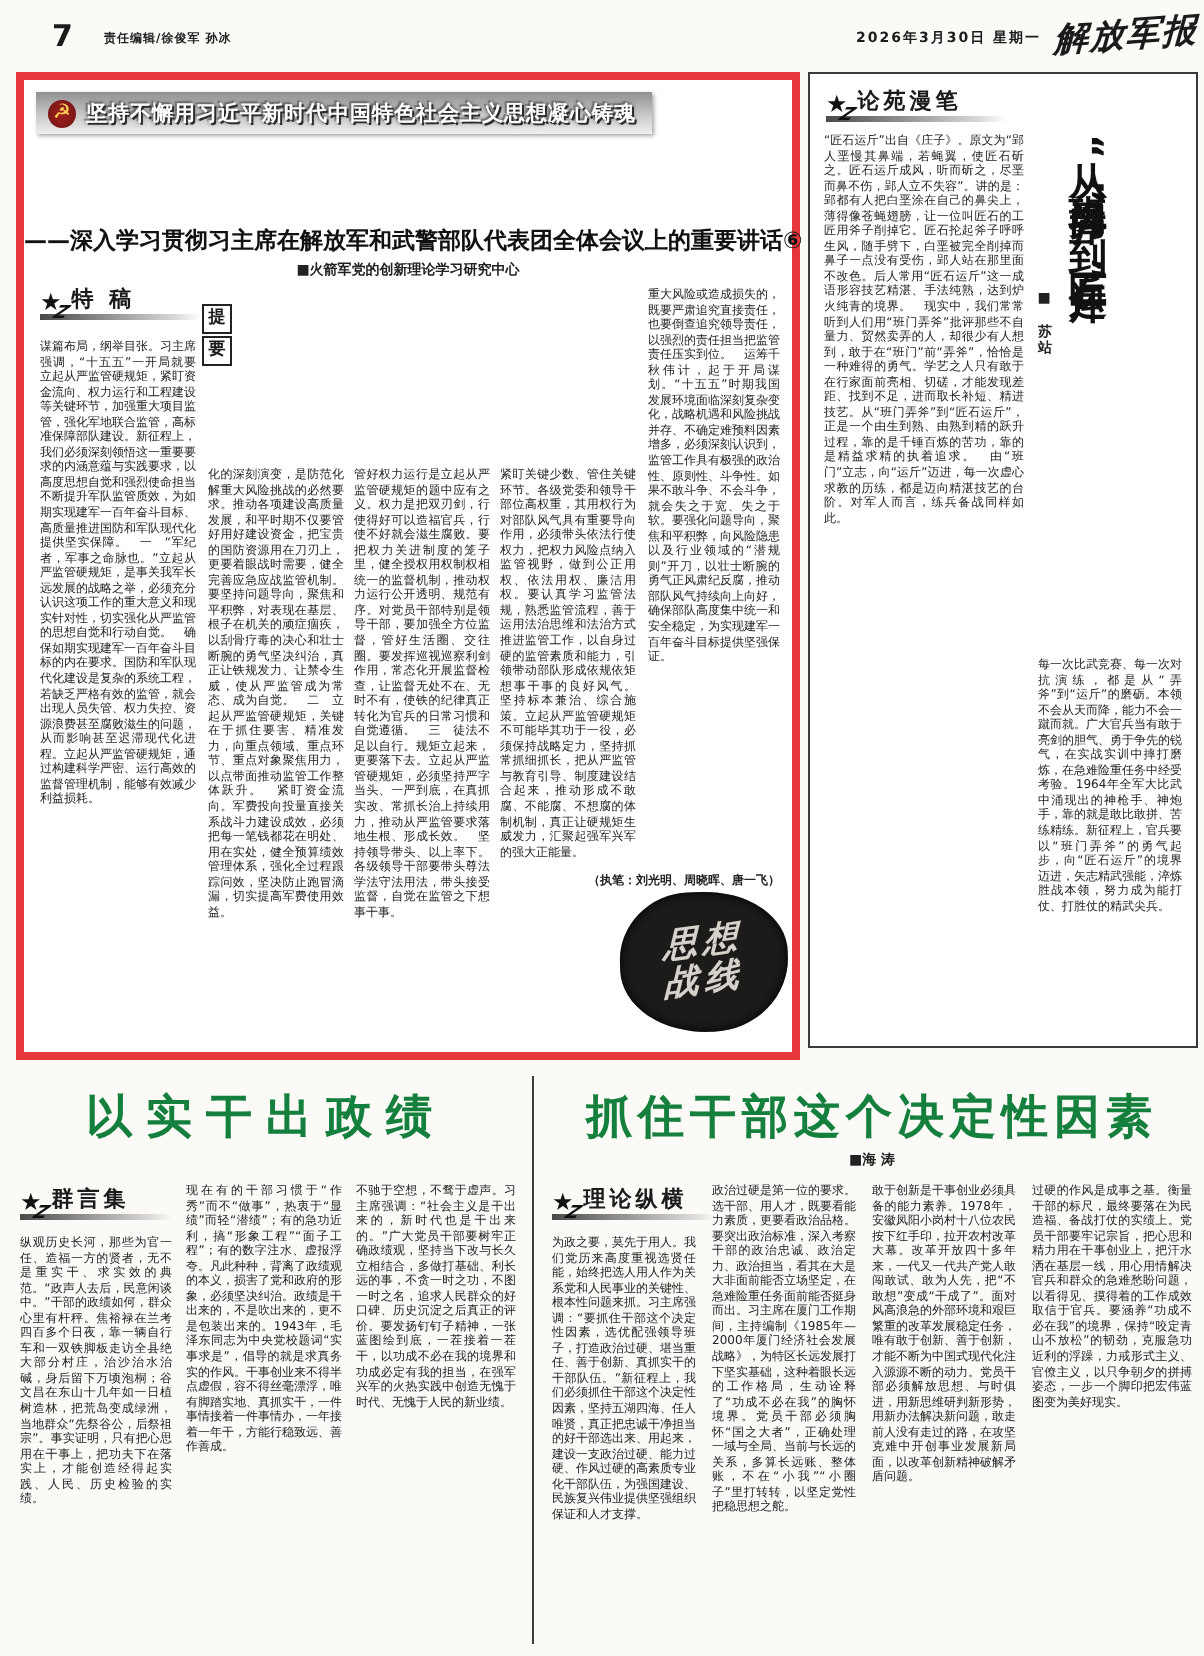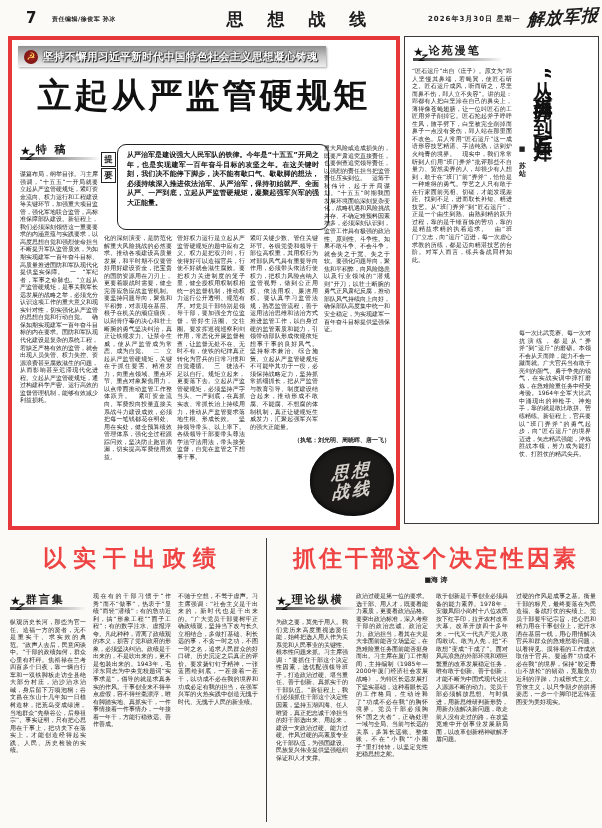--- a/index.html
+++ b/index.html
@@ -26,21 +26,21 @@
     box-shadow:1px 1px 2px rgba(0,0,0,.35);
   }
   .emblem{width:14px;height:14px;border-radius:50%;background:radial-gradient(#a32020,#6e1212);
     color:#ffd654;font-size:10px;line-height:14px;text-align:center;flex:0 0 auto;}
   .banner-text{font-size:10.5px;font-weight:900;color:#fff;white-space:nowrap;
     text-shadow:1px 1px 0 #2b2b2b,-1px -1px 0 #55555588,0 0 2px #333;letter-spacing:.5px;}
   
   .main-headline{font-size:34px;font-weight:900;letter-spacing:3px;text-align:center;white-space:nowrap;color:#111;}
   .main-subtitle{font-size:11.5px;font-weight:bold;text-align:center;white-space:nowrap;color:#111;}
   .byline{font-size:7px;font-weight:bold;text-align:center;color:#222;}
-  .sub-headline{font-size:23px;font-weight:900;text-align:center;white-space:nowrap;color:#ef4444;}
+  .sub-headline{font-size:23px;font-weight:900;text-align:center;white-space:nowrap;color:#15803d;}
   
   .badge{display:flex;align-items:flex-end;gap:5px;}
   .star{font-size:12px;line-height:12px;color:#111;position:relative;}
   .star .zslash{position:absolute;left:7px;top:6px;font-size:9px;font-weight:900;font-style:italic;transform:skewX(-25deg);}
   .badge-label{font-size:11px;font-weight:700;letter-spacing:2px;white-space:nowrap;}
   .badge-bar{height:3px;background:linear-gradient(90deg,#4a4a4a,#d9d9d9 85%,transparent);}
   
   .abstract-box{border:1.5px solid #222;border-radius:9px;padding:6px 9px;
     font-size:7px;line-height:9.6px;font-weight:bold;text-align:justify;color:#161616;overflow:hidden;}
   .kanji-sq{width:13px;height:13px;border:1.2px solid #222;font-size:8.5px;font-weight:900;
@@ -60,45 +60,44 @@
   
   .vline{width:1px;background:#3c3c3c;}
 </style>
 </head>
 <body>
 
 <div id="page">
 
   <div class="abs pagenum" style="left:26px;top:9px;">7</div>
   <div class="abs editors" style="left:52px;top:15px;">责任编辑/徐俊军 孙冰</div>
-  <div class="abs pagetitle" style="left:0;right:0;top:8px;text-align:center;">思 想 战 线</div>
   <div class="abs dateline" style="left:428px;top:14px;">2026年3月30日 星期一</div>
   <div class="abs masthead" style="left:527px;top:6px;">解放军报</div>
 
   <div class="abs redbox" style="left:8px;top:36px;width:384px;height:486px;">
 
     <div class="abs banner" style="left:6px;top:6px;width:296px;height:21px;">
       <span class="emblem">☭</span>
       <span class="banner-text">坚持不懈用习近平新时代中国特色社会主义思想凝心铸魂</span>
     </div>
 
-    <div class="abs main-headline" style="left:0;right:0;top:33px;">立起从严监管硬规矩</div>
+    <div class="abs main-subtitle" style="left:0;right:0;top:73px;">——深入学习贯彻习主席在解放军和武警部队代表团全体会议上的重要讲话⑥</div>
+    <div class="abs byline" style="left:0;right:0;top:90px;">■火箭军党的创新理论学习研究中心</div>
 
     <div class="abs" style="left:8px;top:102px;width:80px;">
       <div class="badge">
         <span class="star">★<span class="zslash">Z</span></span>
         <span class="badge-label">特 稿</span>
       </div>
       <div class="badge-bar"></div>
     </div>
 
     <div class="abs kanji-sq" style="left:89px;top:112px;">提</div>
     <div class="abs kanji-sq" style="left:89px;top:128px;">要</div>
 
-    <div class="abs abstract-box" style="left:105px;top:104px;width:192px;height:72px;">从严治军是建设强大人民军队的铁律。今年是“十五五”开局之年，也是实现建军一百年奋斗目标的攻坚之年。在这关键时刻，我们决不能停下脚步，决不能有歇口气、歇歇脚的想法，必须持续深入推进依法治军、从严治军，保持初始就严、全面从严、一严到底，立起从严监管硬规矩，凝聚起强军兴军的强大正能量。</div>
 
     <div class="abs col" style="left:8px;top:130px;width:78px;height:346px;">谋篇布局，纲举目张。习主席强调，“十五五”一开局就要立起从严监管硬规矩，紧盯资金流向、权力运行和工程建设等关键环节，加强重大项目监管，强化军地联合监管，高标准保障部队建设。新征程上，我们必须深刻领悟这一重要要求的内涵意蕴与实践要求，以高度思想自觉和强烈使命担当不断提升军队监管质效，为如期实现建军一百年奋斗目标、高质量推进国防和军队现代化提供坚实保障。　一　“军纪者，军事之命脉也。”立起从严监管硬规矩，是事关我军长远发展的战略之举，必须充分认识这项工作的重大意义和现实针对性，切实强化从严监管的思想自觉和行动自觉。　确保如期实现建军一百年奋斗目标的内在要求。国防和军队现代化建设是复杂的系统工程，若缺乏严格有效的监管，就会出现人员失管、权力失控、资源浪费甚至腐败滋生的问题，从而影响甚至迟滞现代化进程。立起从严监管硬规矩，通过构建科学严密、运行高效的监督管理机制，能够有效减少利益损耗。</div>
     <div class="abs col" style="left:92px;top:194px;width:68px;height:282px;">化的深刻演变，是防范化解重大风险挑战的必然要求。推动各项建设高质量发展，和平时期不仅要管好用好建设资金，把宝贵的国防资源用在刀刃上，更要着眼战时需要，健全完善应急应战监管机制。要坚持问题导向，聚焦和平积弊，对表现在基层、根子在机关的顽症痼疾，以刮骨疗毒的决心和壮士断腕的勇气坚决纠治，真正让铁规发力、让禁令生威，使从严监管成为常态、成为自觉。　二　立起从严监管硬规矩，关键在于抓住要害、精准发力，向重点领域、重点环节、重点对象聚焦用力，以点带面推动监管工作整体跃升。　紧盯资金流向。军费投向投量直接关系战斗力建设成效，必须把每一笔钱都花在明处、用在实处，健全预算绩效管理体系，强化全过程跟踪问效，坚决防止跑冒滴漏，切实提高军费使用效益。</div>
     <div class="abs col" style="left:165px;top:194px;width:68px;height:282px;">管好权力运行是立起从严监管硬规矩的题中应有之义。权力是把双刃剑，行使得好可以造福官兵，行使不好就会滋生腐败。要把权力关进制度的笼子里，健全授权用权制权相统一的监督机制，推动权力运行公开透明、规范有序。对党员干部特别是领导干部，要加强全方位监督，管好生活圈、交往圈。要发挥巡视巡察利剑作用，常态化开展监督检查，让监督无处不在、无时不有，使铁的纪律真正转化为官兵的日常习惯和自觉遵循。　三　徒法不足以自行。规矩立起来，更要落下去。立起从严监管硬规矩，必须坚持严字当头、一严到底，在真抓实改、常抓长治上持续用力，推动从严监管要求落地生根、形成长效。　坚持领导带头、以上率下。各级领导干部要带头尊法学法守法用法，带头接受监督，自觉在监管之下想事干事。</div>
     <div class="abs col" style="left:238px;top:194px;width:68px;height:282px;">紧盯关键少数、管住关键环节。各级党委和领导干部位高权重，其用权行为对部队风气具有重要导向作用，必须带头依法行使权力，把权力风险点纳入监管视野，做到公正用权、依法用权、廉洁用权。要认真学习监管法规，熟悉监管流程，善于运用法治思维和法治方式推进监管工作，以自身过硬的监管素质和能力，引领带动部队形成依规依矩想事干事的良好风气。　坚持标本兼治、综合施策。立起从严监管硬规矩不可能毕其功于一役，必须保持战略定力，坚持抓常抓细抓长，把从严监管与教育引导、制度建设结合起来，推动形成不敢腐、不能腐、不想腐的体制机制，真正让硬规矩生威发力，汇聚起强军兴军的强大正能量。</div>
     <div class="abs col" style="left:312px;top:104px;width:66px;height:288px;">重大风险或造成损失的，既要严肃追究直接责任，也要倒查追究领导责任，以强烈的责任担当把监管责任压实到位。　运筹千秋伟计，起于开局谋划。“十五五”时期我国发展环境面临深刻复杂变化，战略机遇和风险挑战并存、不确定难预料因素增多，必须深刻认识到，监管工作具有极强的政治性、原则性、斗争性。如果不敢斗争、不会斗争，就会失之于宽、失之于软。要强化问题导向，聚焦和平积弊，向风险隐患以及行业领域的“潜规则”开刀，以壮士断腕的勇气正风肃纪反腐，推动部队风气持续向上向好，确保部队高度集中统一和安全稳定，为实现建军一百年奋斗目标提供坚强保证。</div>
 
     <div class="abs credit" style="left:238px;top:396px;width:140px;">（执笔：刘光明、周晓晖、唐一飞）</div>
 
     <div class="abs stamp" style="left:298px;top:406px;width:84px;height:70px;">

